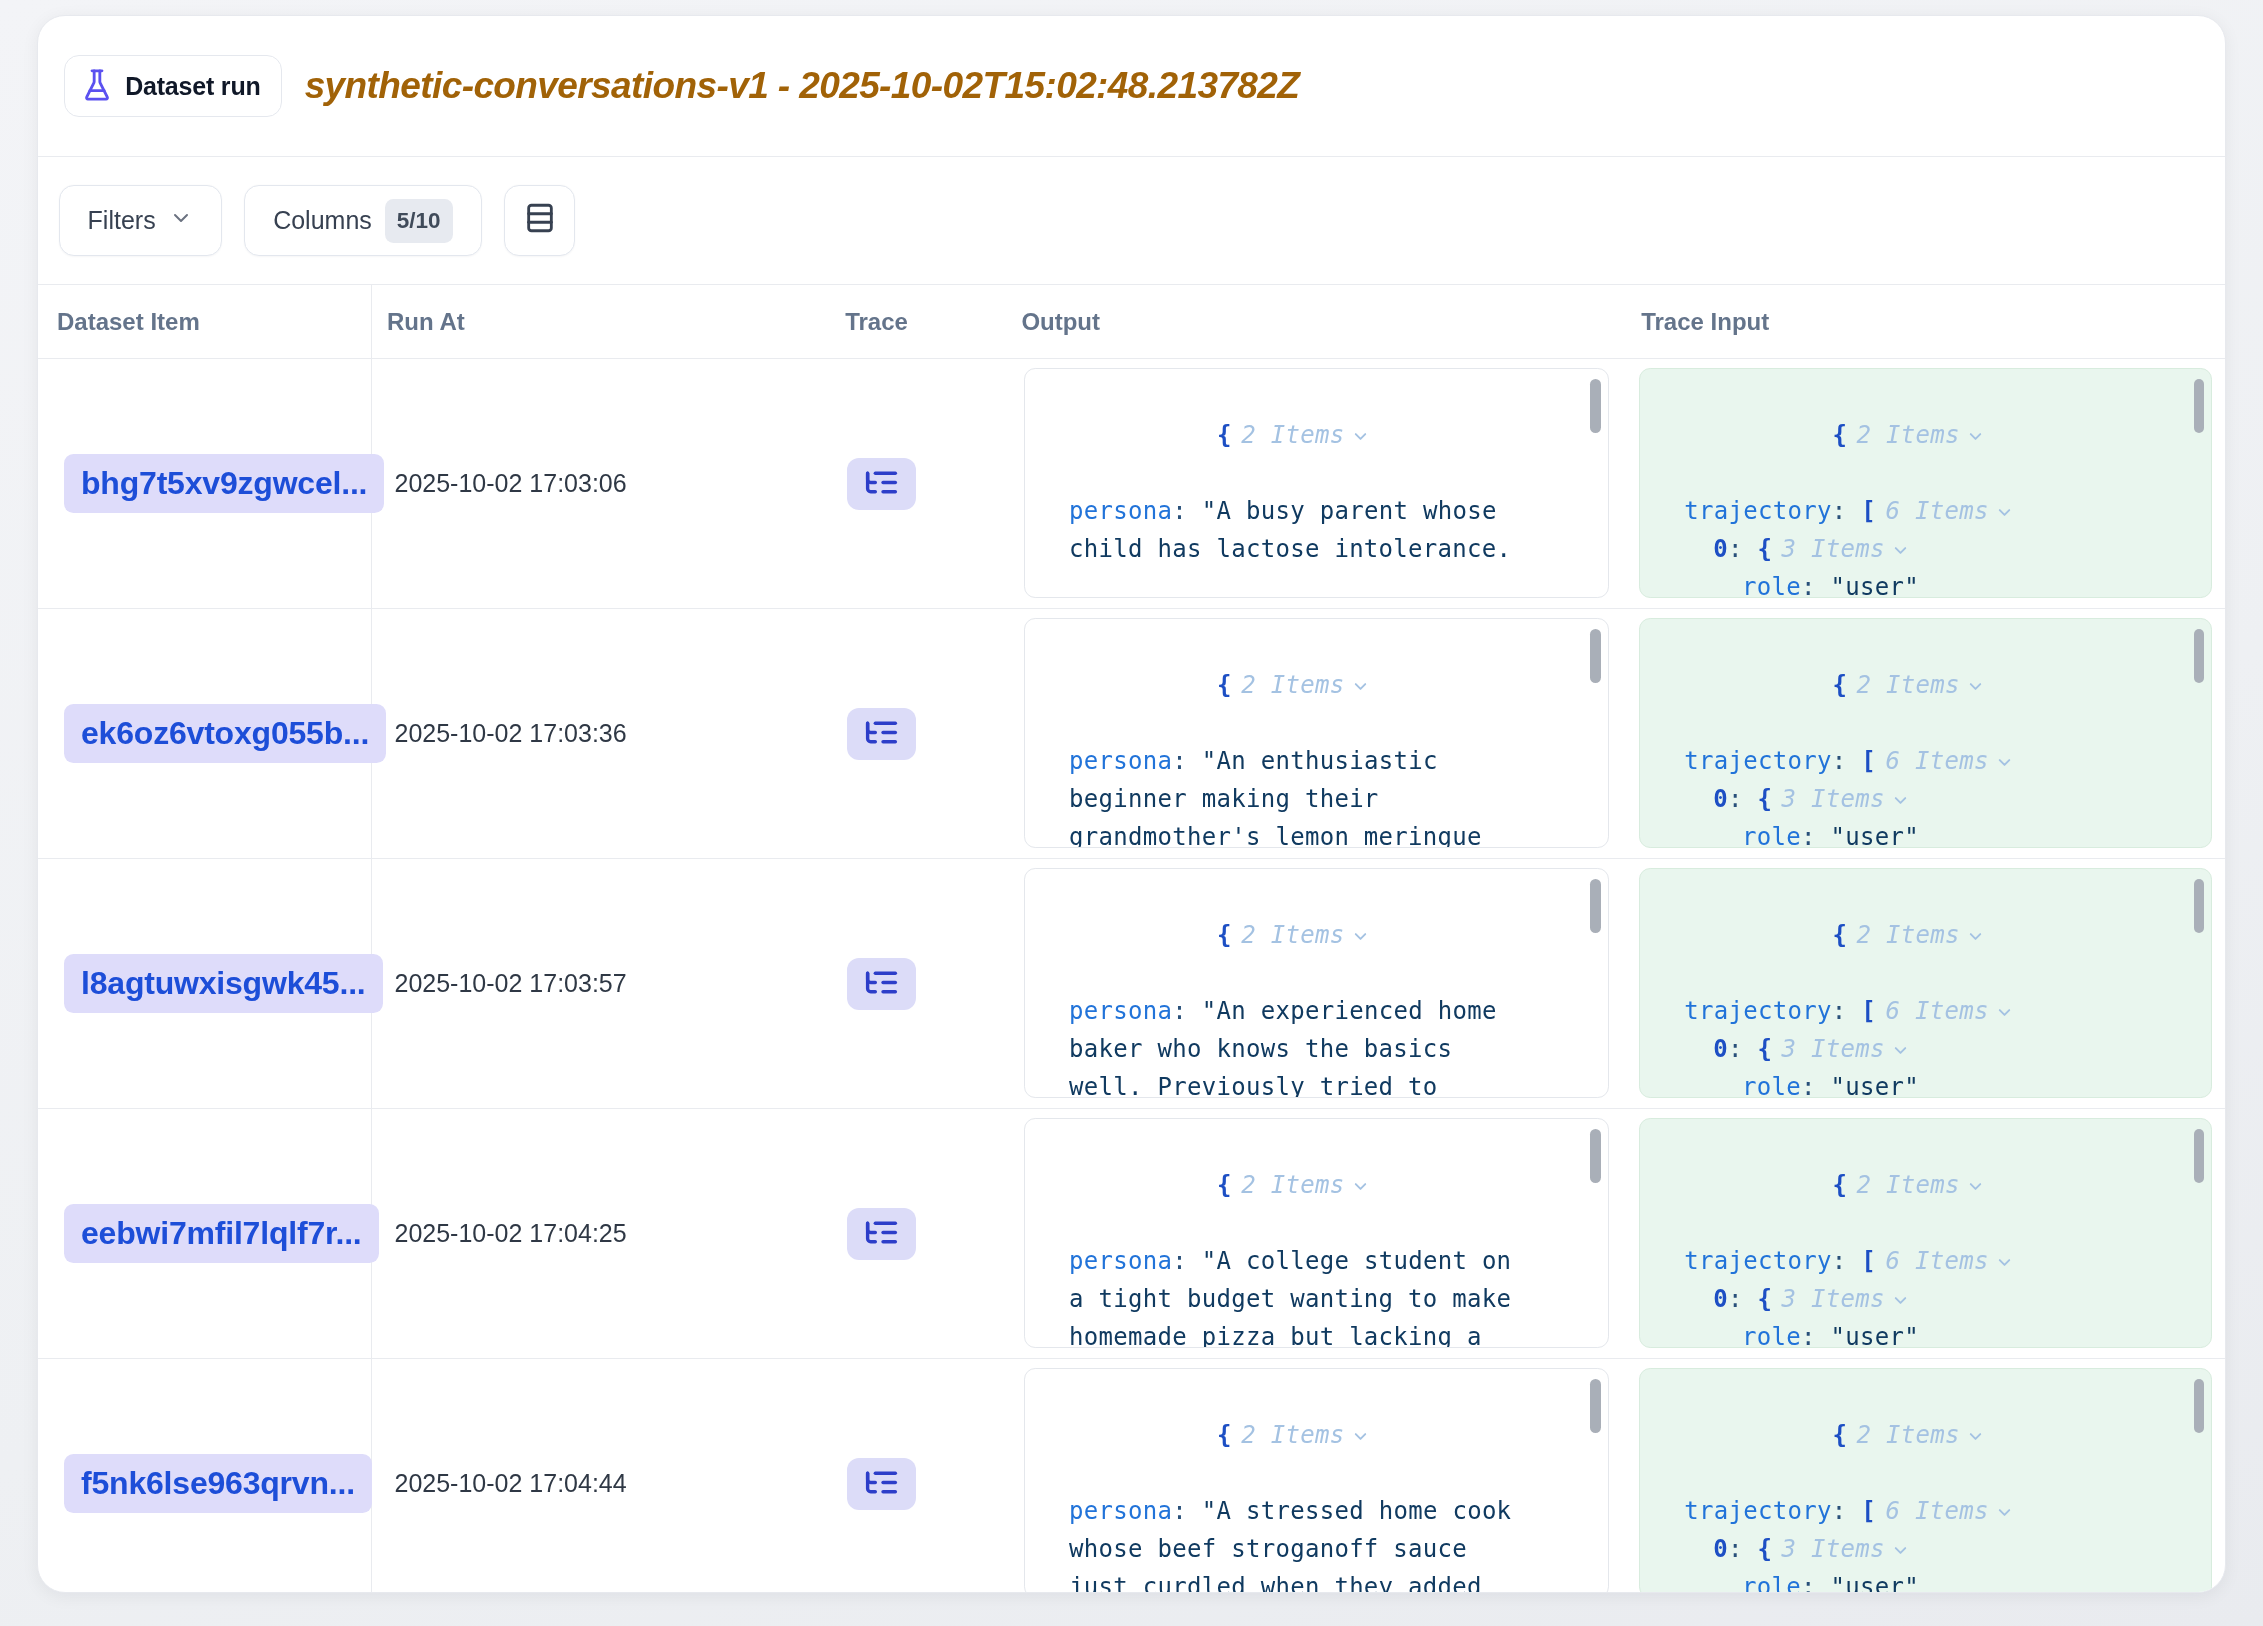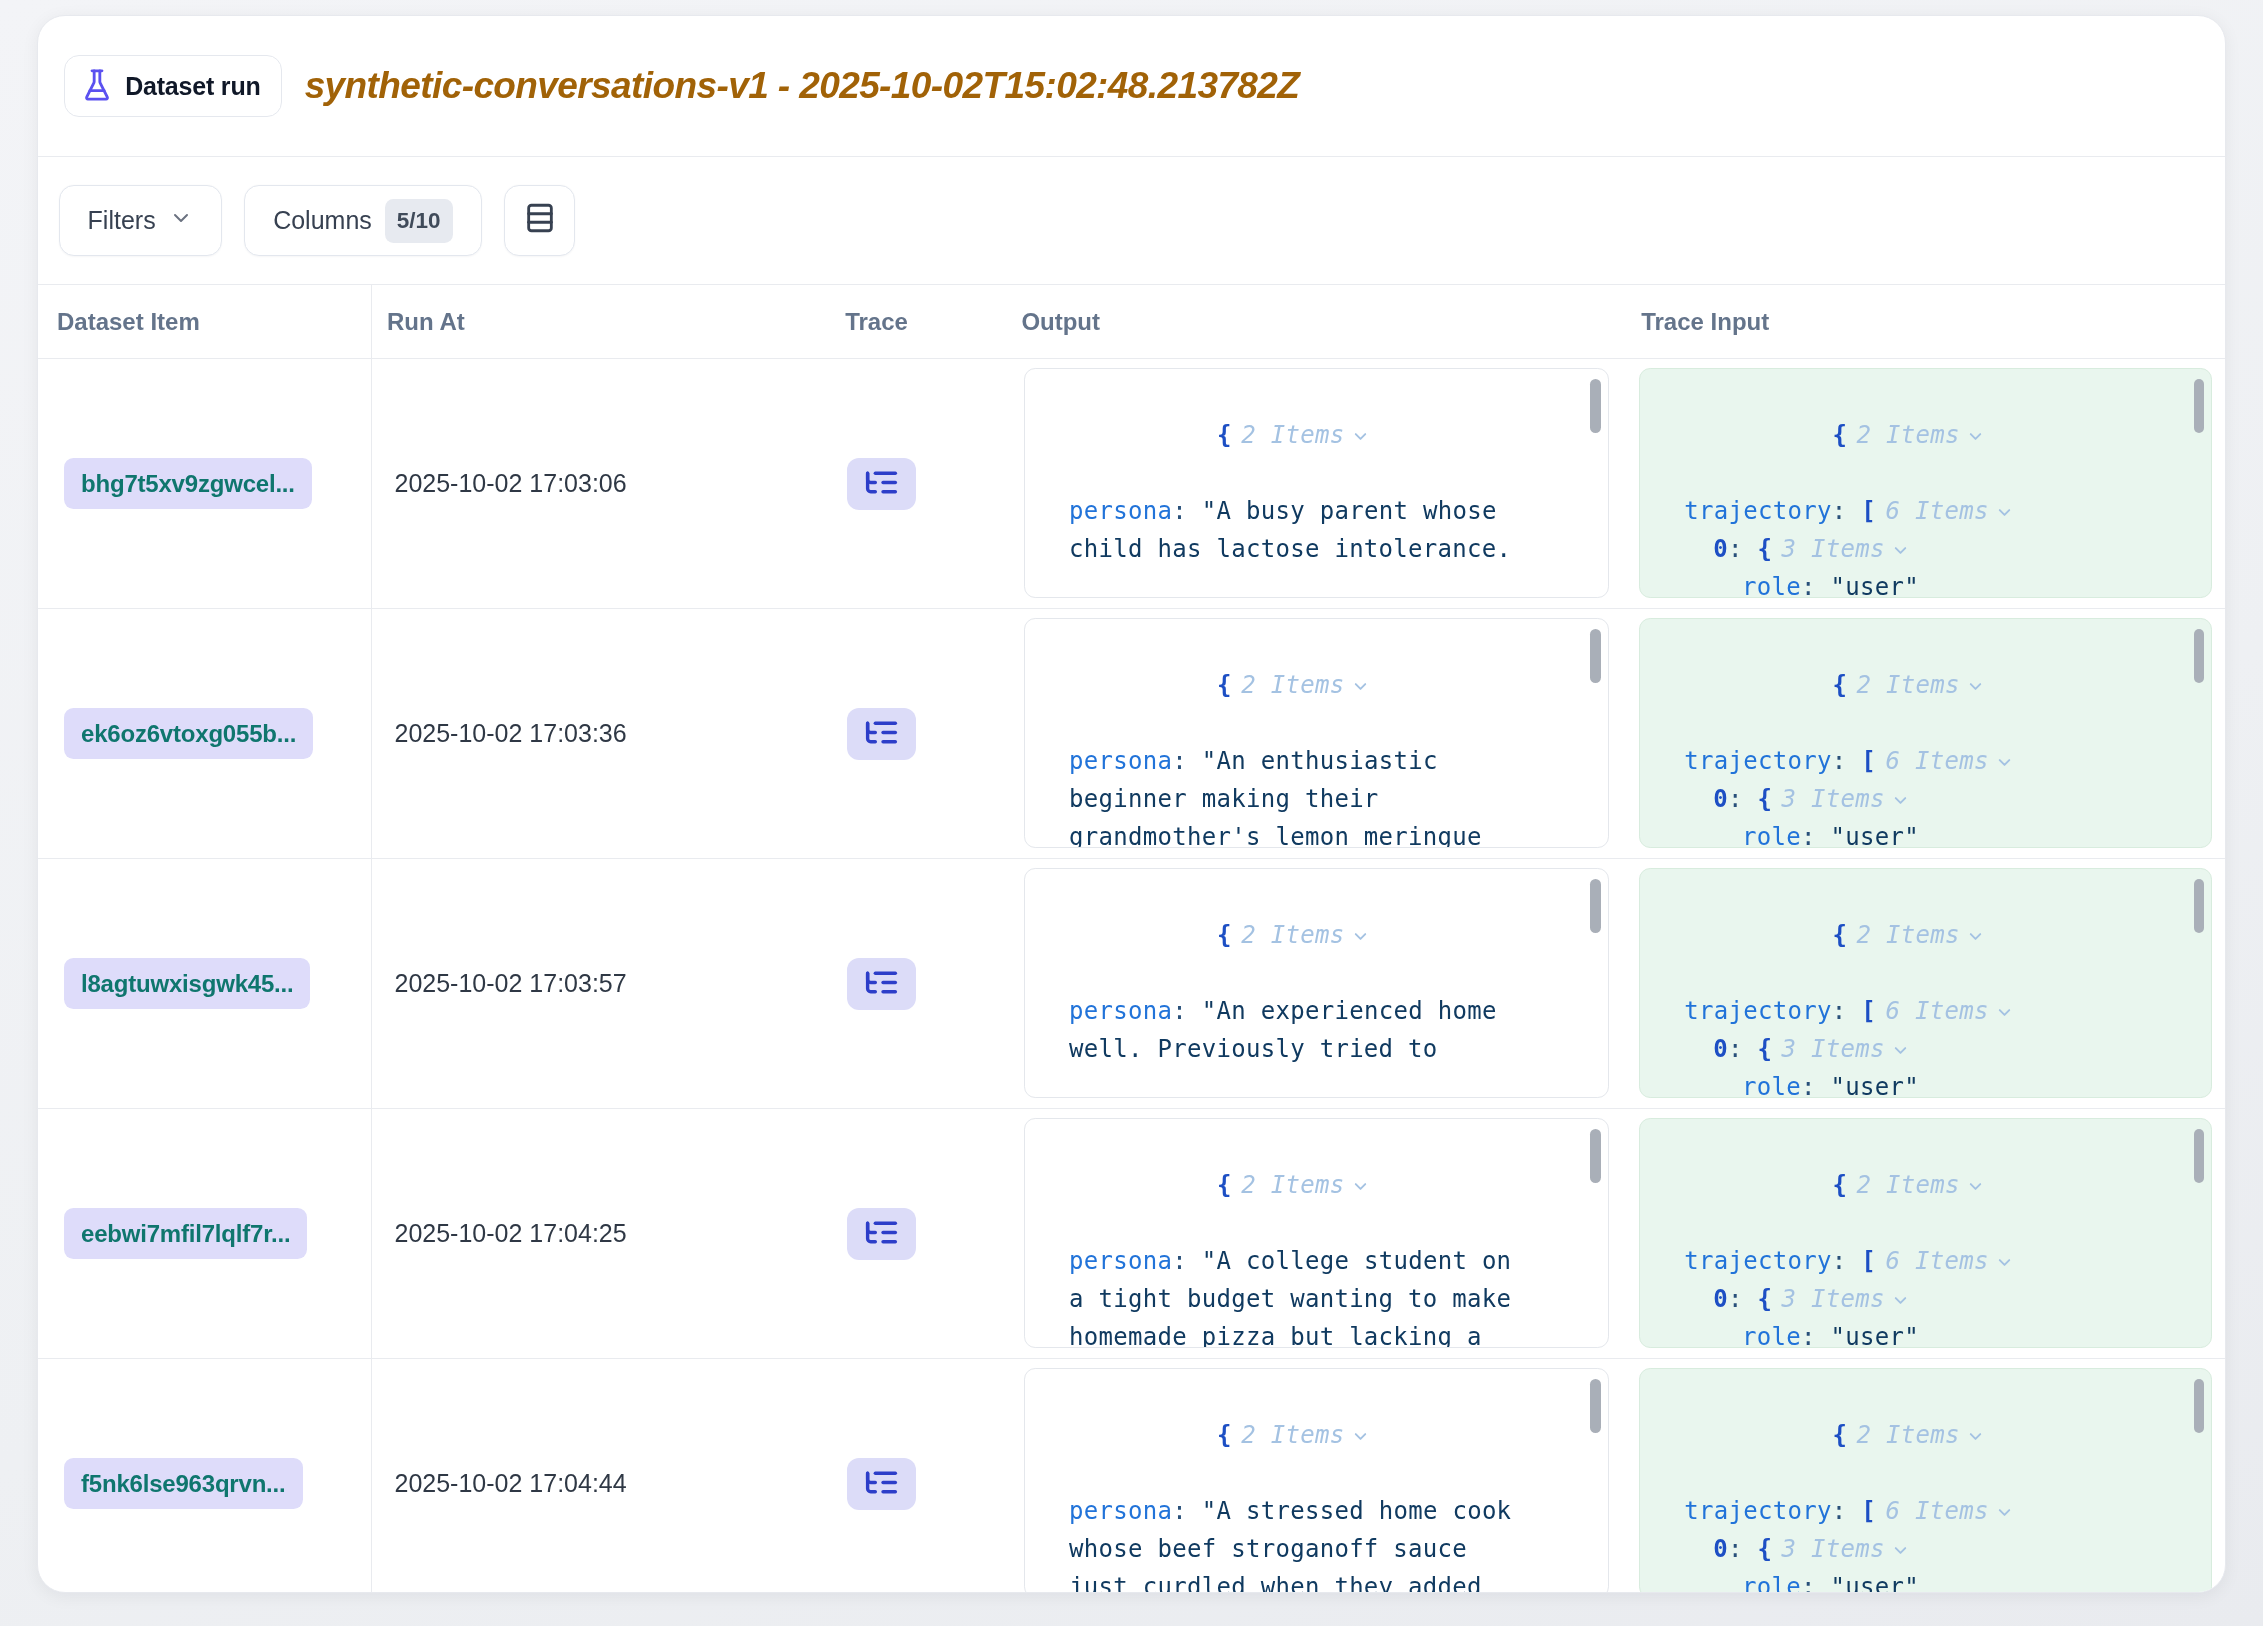--- a/index.html
+++ b/index.html
@@ -39,21 +39,21 @@
   .thead, .trow { display:grid; grid-template-columns:334px 462px 178px 618px 596px; }
   .thead { border-top:0.9px solid #e9ebef; border-bottom:0.9px solid #e9ebef; height:75px; align-items:center; }
   .hcell { font-size:24px; font-weight:600; color:#64748b; }
   .hc1 { padding-left:19px; border-right:0.9px solid #e9ebef; height:100%; display:flex; align-items:center; }
   .hc2 { padding-left:15px; } .hc3 { padding-left:11.2px; } .hc4 { padding-left:11.2px; } .hc5 { padding-left:9.4px; }
 
   .trow { height:250px; border-bottom:0.9px solid #e9ebef; }
   .cell { display:flex; align-items:center; }
   .cell-id { border-right:0.9px solid #e9ebef; }
   .id-pill {
-    margin-left:26px; background:#dedcfa; color:#0f766e; font-weight:600; font-size:24px;
+    margin-left:26px; background:#dedcfa; color:#1d4ed8; font-weight:600; font-size:32px;
     padding:11.2px 17px; border-radius:9.4px; cursor:pointer; letter-spacing:-0.2px;
   }
   .cell-runat { padding-left:22.5px; font-size:25px; color:#2f3845; }
   .trace-btn {
     margin-left:13px; width:69px; height:52px; background:#dcdcf8; border:none; border-radius:12px;
     display:flex; align-items:center; justify-content:center; cursor:pointer;
   }
 
   .cell-input, .cell-output { align-items:flex-start; }
   .json-box {
@@ -267,20 +267,21 @@
     </div>
     <div class="cell cell-input">
       <div class="json-box input-box">
         <div class="jwrap">
           <div class="jline">
             <span class="brace">{</span><span class="meta"><span>2 Items</span><svg width="19" height="19" viewBox="0 0 24 24" fill="none" stroke="#a4c2e2" stroke-width="2.4" stroke-linecap="round" stroke-linejoin="round">
                       <path d="m6 9 6 6 6-6"></path>
                     </svg></span>
           </div>
           <div class="jline ind1"><span class="jkey">persona</span><span class="jcolon">: </span><span class="jval">"An experienced home</span></div>
+          <div class="jline ind1 jval">baker who knows the basics</div>
           <div class="jline ind1 jval">well. Previously tried to</div>
 
         </div>
         <span class="thumb"></span>
       </div>
     </div>
     <div class="cell cell-output">
       <div class="json-box output-box">
         <div class="jwrap">
           <div class="jline">

